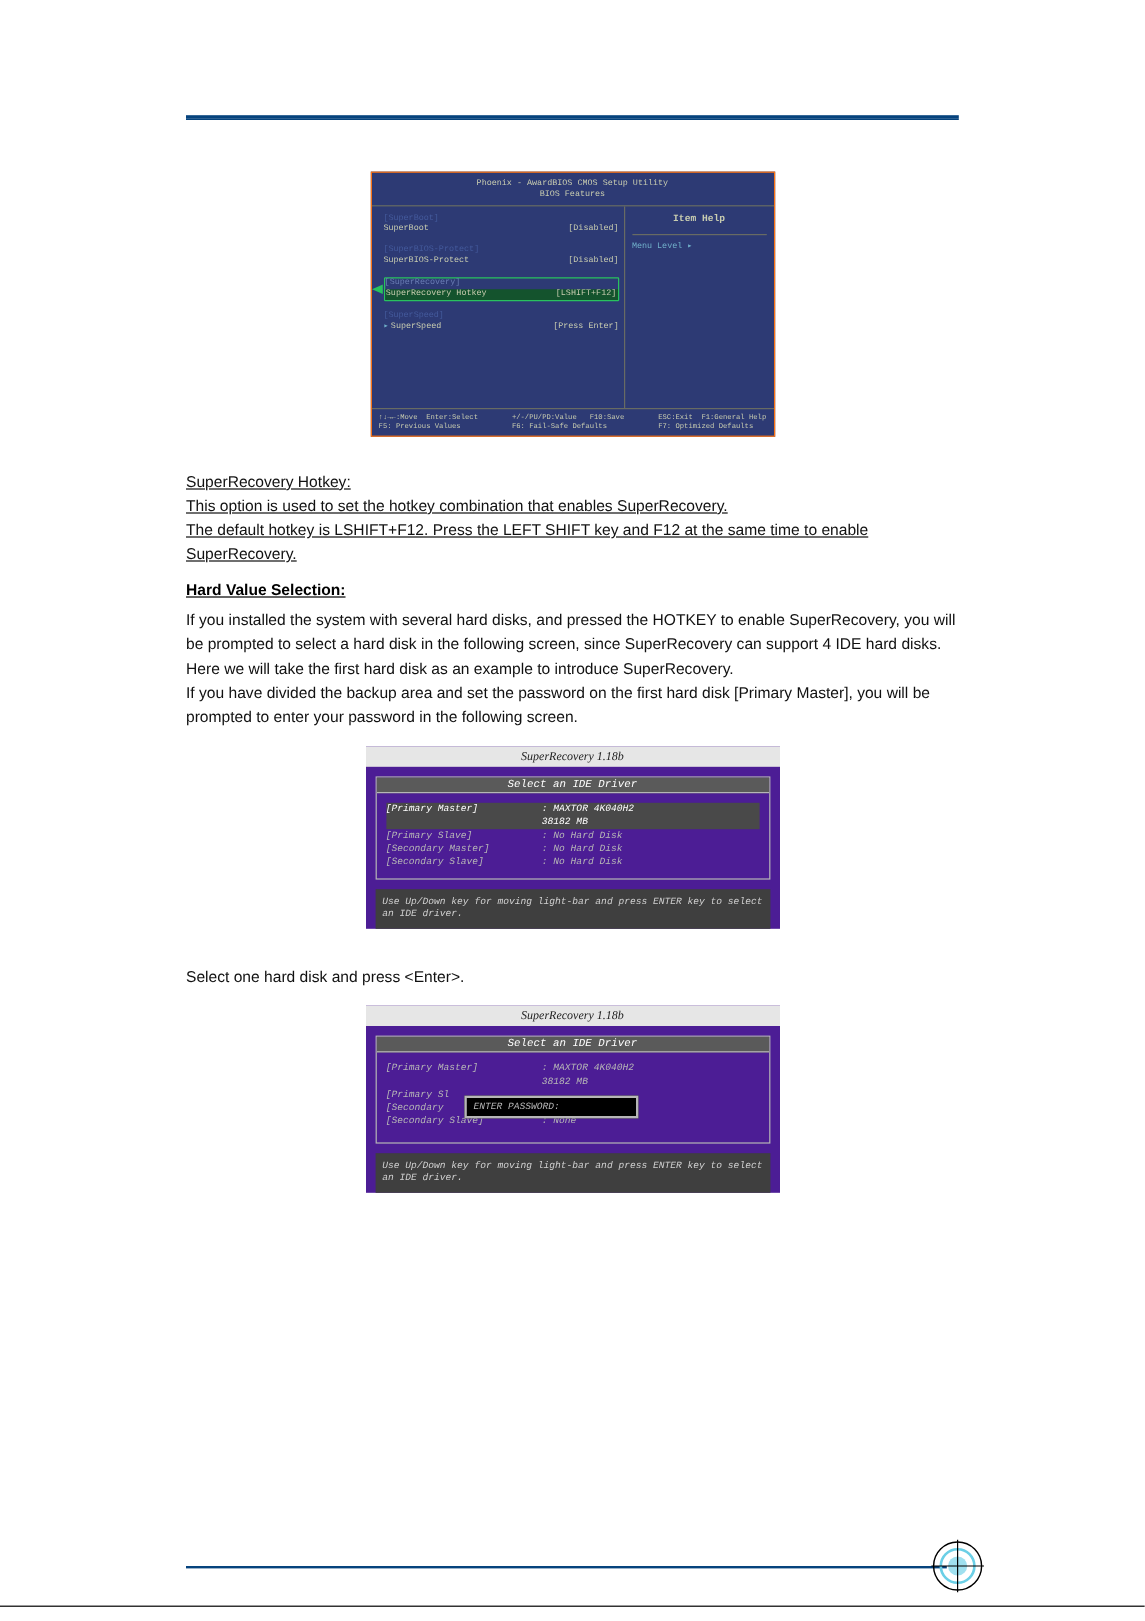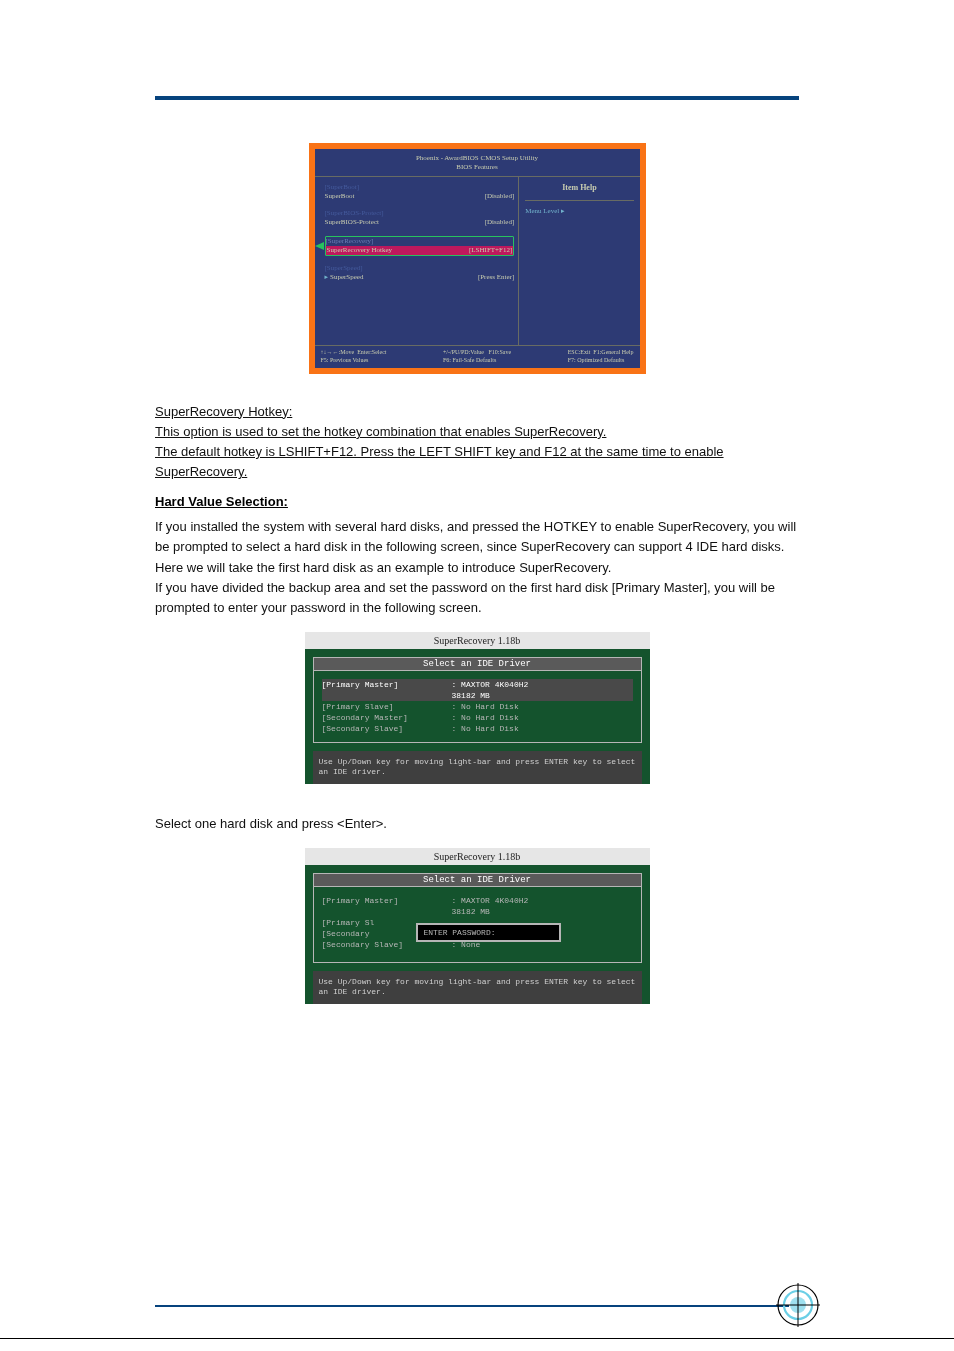--- a/index.html
+++ b/index.html
@@ -41,24 +41,24 @@
     border: none;
     height: 1px;
     background: #06437d;
     margin-top: 0;
   }
   .bios-screen {
     width: 337px;
     margin: 43px auto 28px auto;
     background: #2d3a74;
     color: #c8ccb0;
-    font-family: Liberation Serif, serif;
+    font-family: Liberation Mono, monospace;
     font-size: 7px;
     line-height: 1.3;
-    border: 6px solid #f97316;
+    border: 1px solid #f97316;
   }
   .bios-header {
     text-align: center;
     padding: 5px 0 4px 0;
     font-size: 7px;
   }
   .bios-body {
     display: flex;
     border-top: 1px solid #686b63;
   }
@@ -90,21 +90,21 @@
   .bios-group .cat {
     color: #445a9c;
     font-size: 7px;
   }
   .bios-group .row {
     display: flex;
   }
   .bios-group .label { flex: 1; }
   .bios-group .value { flex: 0 0 auto; padding-left: 6px; }
   .bios-highlight .row {
-    background: #be185d;
+    background: #14532d;
     padding: 0 1px;
   }
   .bios-mark {
     color: #71b1cb;
     margin-right: 2px;
   }
   .bios-arrow-left {
     position: absolute;
     left: -11px;
     top: 50%;
@@ -135,25 +135,26 @@
   .section-head {
     font-size: 13px;
     font-weight: bold;
     text-decoration: underline;
     margin: 10px 0 8px 0;
   }
 
   .sr-screen {
     width: 345px;
     margin: 14px auto 30px auto;
-    background: #14532d;
+    background: #4c1d95;
     color: #b6b6b6;
     font-family: "Courier New", monospace;
     font-size: 8px;
     padding: 0;
+    font-style: italic;
   }
   .sr-titlebar {
     background: #e6e6e6;
     color: #222;
     text-align: center;
     font-family: 'Times New Roman', serif;
     font-size: 10px;
     padding: 3px 0;
   }
   .sr-inner {
@@ -185,21 +186,21 @@
   .sr-hint {
     margin: 8px 8px 8px 8px;
     background: #3f3f3f;
     color: #d0d0d0;
     padding: 6px 6px;
     font-size: 8px;
     line-height: 1.3;
   }
   .sr-pwbox {
     position: absolute;
-    left: 111px;
+    left: 82px;
     top: 50px;
     border: 2px solid #b6b6b6;
     background: #000;
     padding: 3px 6px;
     font-size: 8px;
     width: 145px;
   }
   .sr-wrap2 { position: relative; }
   .sr-inner2 {
     border: 1px solid #b6b6b6;

